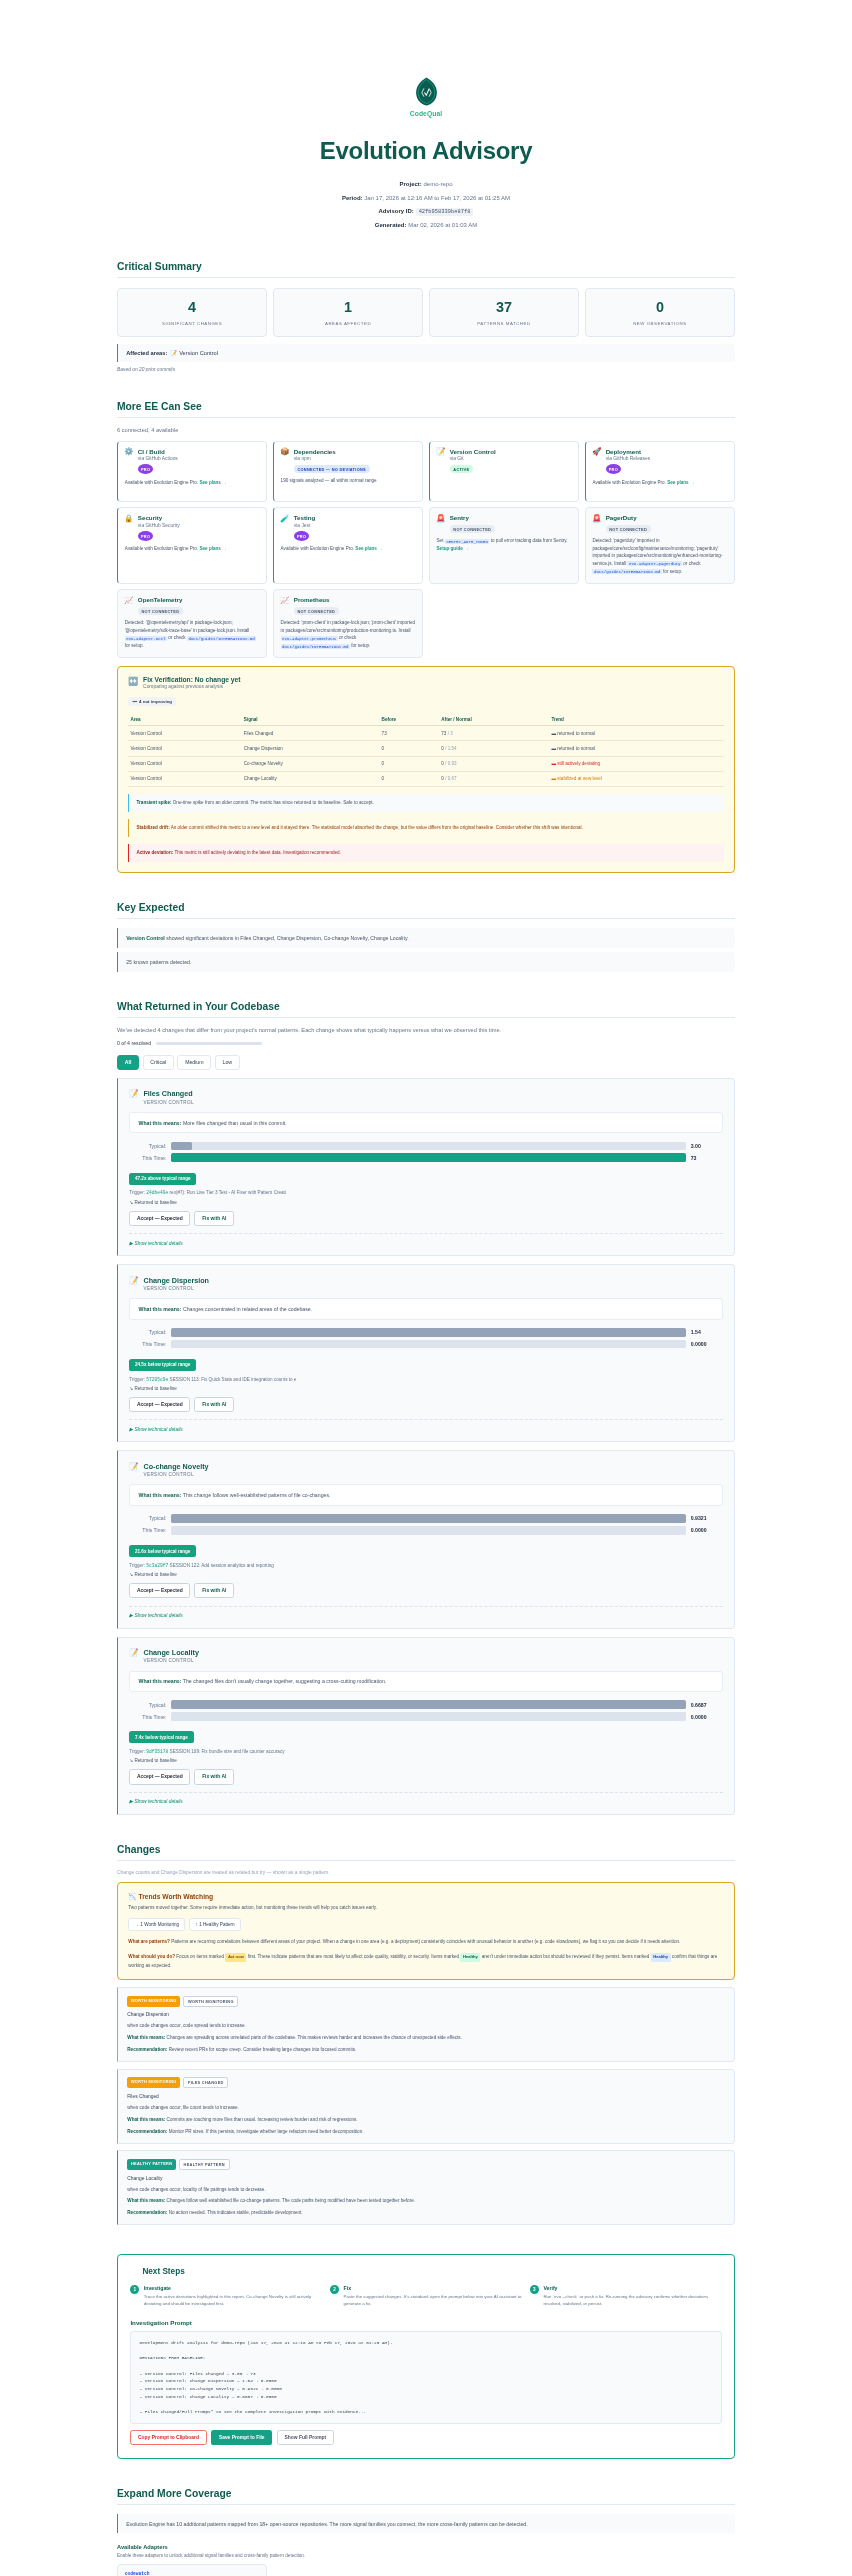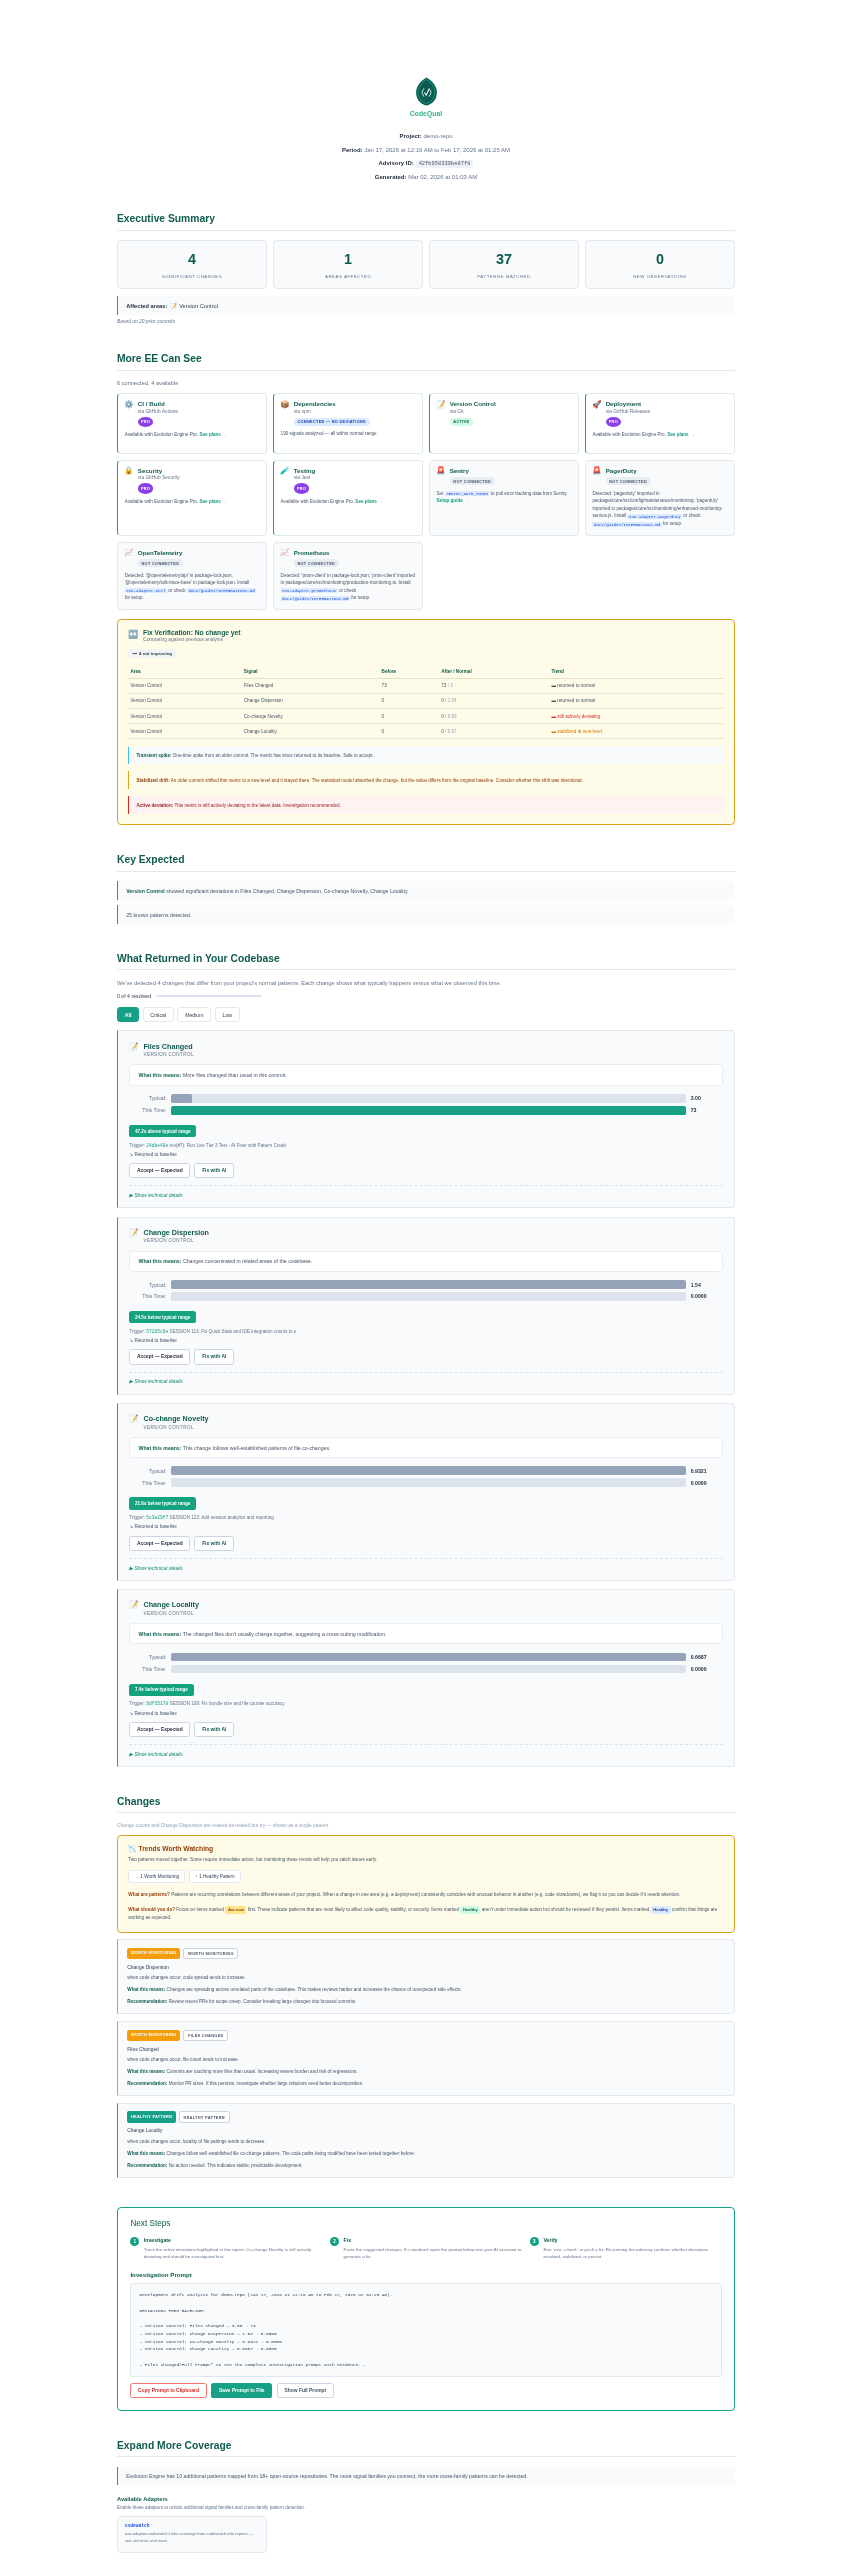--- a/index.html
+++ b/index.html
@@ -130,21 +130,21 @@
   .ptag { font-size: 3.9px; font-weight: 700; letter-spacing: 0.3px; border-radius: 2.1px; padding: 2.1px 3.6px; text-transform: uppercase; }
   .ptag.amber { background: #f59e0b; color: #fff; }
   .ptag.green { background: #16a085; color: #fff; }
   .ptag.outline { background: #fff; border: 0.5px solid #cbd5e1; color: #475569; }
   .pat-lead { font-size: 4.9px; color: #334155; }
   .pat-row { font-size: 4.6px; color: #475569; margin-top: 4.6px; line-height: 1.6; }
   .pat-row b { color: #0f5b4f; }
 
   
   .nextbox { border: 0.5px solid #16a085; border-radius: 4.1px; padding: 11.3px 12.4px 12.4px; }
-  .next-title { font-size: 8.2px; font-weight: 400; color: #0f5b4f; margin-bottom: 9.3px; }
+  .next-title { font-size: 8.2px; font-weight: 700; color: #0f5b4f; margin-bottom: 9.3px; margin-left: 12px; }
   .steps { display: grid; grid-template-columns: repeat(3, 1fr); gap: 8.2px; }
   .step { display: flex; gap: 4.6px; }
   .step-num { width: 8.8px; height: 8.8px; border-radius: 50%; background: #16a085; color: #fff; font-size: 4.6px; font-weight: 700; display: flex; align-items: center; justify-content: center; flex: 0 0 8.8px; }
   .step-t { font-size: 5.2px; font-weight: 700; color: #0f5b4f; }
   .step-d { font-size: 4.4px; color: #64748b; margin-top: 2.1px; line-height: 1.6; }
   .prompt-title { font-size: 6.2px; font-weight: 700; color: #0f5b4f; margin: 11.3px 0 5.2px; }
   pre.prompt { background: #f8fafc; border: 0.5px solid #e2e8f0; border-radius: 3.1px; padding: 7.2px 8.2px; font-family: "Liberation Mono", monospace; font-size: 4.4px; color: #334155; line-height: 1.75; white-space: pre-wrap; }
   .prompt-actions { display: flex; gap: 4.6px; margin-top: 6.2px; }
   .pbtn { font-size: 4.9px; font-weight: 700; border-radius: 2.6px; padding: 4.1px 6.7px; cursor: pointer; border: 0.5px solid transparent; }
   .pbtn.red { background: #fff; border-color: #f87171; color: #dc2626; }
@@ -168,20 +168,21 @@
   <div class="brand">
     <svg class="brand-mark" viewBox="0 0 44 56">
       <path d="M22 1 C34 8, 42 18, 42 30 C42 44, 33 53, 22 55 C11 53, 2 44, 2 30 C2 18, 10 8, 22 1 Z" fill="#0b5c50"></path>
       <path d="M22 5 C32 11, 38 20, 38 30 C38 42, 30 49, 22 51 C14 49, 6 42, 6 30 C6 20, 12 11, 22 5 Z" fill="none" stroke="#16a085" stroke-width="1.6"></path>
       <path d="M17 22 L13 30 L17 38 M27 22 L31 30 L27 38" fill="none" stroke="#ffffff" stroke-width="1.6"></path>
       <path d="M18 30 L21.5 35 L27 23" fill="none" stroke="#ffffff" stroke-width="2"></path>
     </svg>
     <div class="brand-name">CodeQual</div>
   </div>
 
+  <h1 class="doc-title">Evolution Advisory</h1>
 
   <div class="meta">
     <div>
       <b>Project:</b>
       <span>demo-repo</span>
     </div>
     <div>
       <b>Period:</b>
       <span>Jan 17, 2026 at 12:16 AM to Feb 17, 2026 at 01:25 AM</span>
     </div>
@@ -191,21 +192,21 @@
     </div>
     <div>
       <b>Generated:</b>
       <span>Mar 02, 2026 at 01:03 AM</span>
     </div>
   </div>
 
   <div class="wrap">
 
     <div class="sec-block">
-      <h2 class="sec">Executive Summary</h2>
+      <h2 class="sec">Critical Summary</h2>
       <div class="sec-rule"></div>
       <div class="stats" id="stats">
           <div class="stat">
     <div class="stat-val">4</div>
     <div class="stat-lab">Significant Changes</div>
   </div>
           <div class="stat">
     <div class="stat-val">1</div>
     <div class="stat-lab">Areas Affected</div>
   </div>

